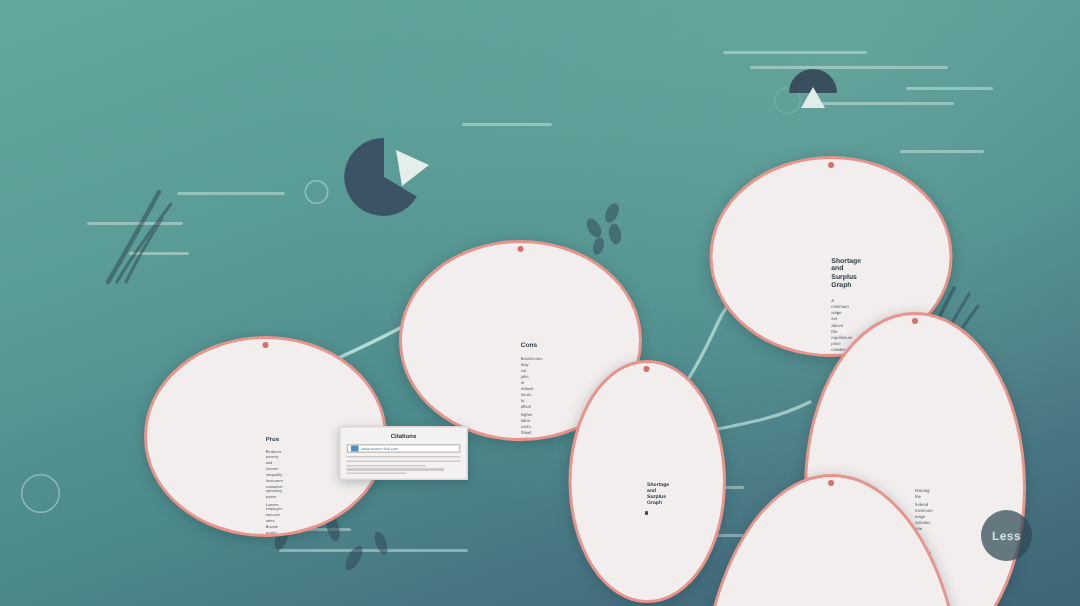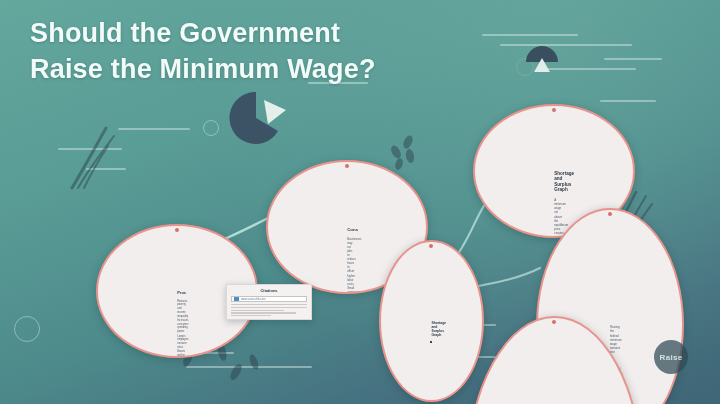--- a/index.html
+++ b/index.html
@@ -221,24 +221,20 @@
     <path d="M10,62 C22,42 34,20 44,2" stroke="#2e4450" stroke-width="3" fill="none" stroke-linecap="round"></path>
     <path d="M16,62 C26,44 40,26 52,10" stroke="#2e4450" stroke-width="2" fill="none" stroke-linecap="round"></path>
     <path d="M22,62 C30,46 38,32 46,20" stroke="#2e4450" stroke-width="2" fill="none" stroke-linecap="round"></path>
   </svg>
   <svg class="leafgrp" style="left:598px; top:190px;" width="60" height="70">
     <path d="M6,68 C16,44 28,22 38,2" stroke="#2e4450" stroke-width="2.5" fill="none" stroke-linecap="round"></path>
     <path d="M14,68 C24,46 36,26 48,6" stroke="#2e4450" stroke-width="2" fill="none" stroke-linecap="round"></path>
     <path d="M22,68 C30,48 42,30 54,14" stroke="#2e4450" stroke-width="2" fill="none" stroke-linecap="round"></path>
   </svg>
 
-  <div id="title">
-    <span class="l">Should the Government</span>
-    <span class="l">Raise the Minimum Wage?</span>
-  </div>
 
   <svg id="connectors" width="720" height="404">
     <path d="M182,258 C214,244 238,234 268,218" stroke="#bfe4de" stroke-width="2.4" fill="none" stroke-linecap="round" opacity=".9"></path>
     <path d="M338,238 C362,214 382,218 398,240" stroke="#bfe4de" stroke-width="2.4" fill="none" stroke-linecap="round" opacity=".9"></path>
     <path d="M458,254 C476,226 478,210 490,198" stroke="#bfe4de" stroke-width="2.2" fill="none" stroke-linecap="round" opacity=".75"></path>
     <path d="M468,288 C500,282 520,278 540,268" stroke="#bfe4de" stroke-width="2.2" fill="none" stroke-linecap="round" opacity=".7"></path>
     <path d="M438,330 C452,342 464,346 476,348" stroke="#bfe4de" stroke-width="2" fill="none" stroke-linecap="round" opacity=".6"></path>
   </svg>
 
   <div class="node" id="node-pros">
@@ -310,16 +306,16 @@
     <div class="card-lines">
       <i></i>
         <i></i>
         <i style="width:70%"></i>
         <i style="width:86%"></i>
         <i style="width:52%"></i>
     </div>
   </div>
 
   <div id="logo">
-    <span>Raise</span>
+    <span>Less</span>
   </div>
 
 </div>
 
 </body></html>

